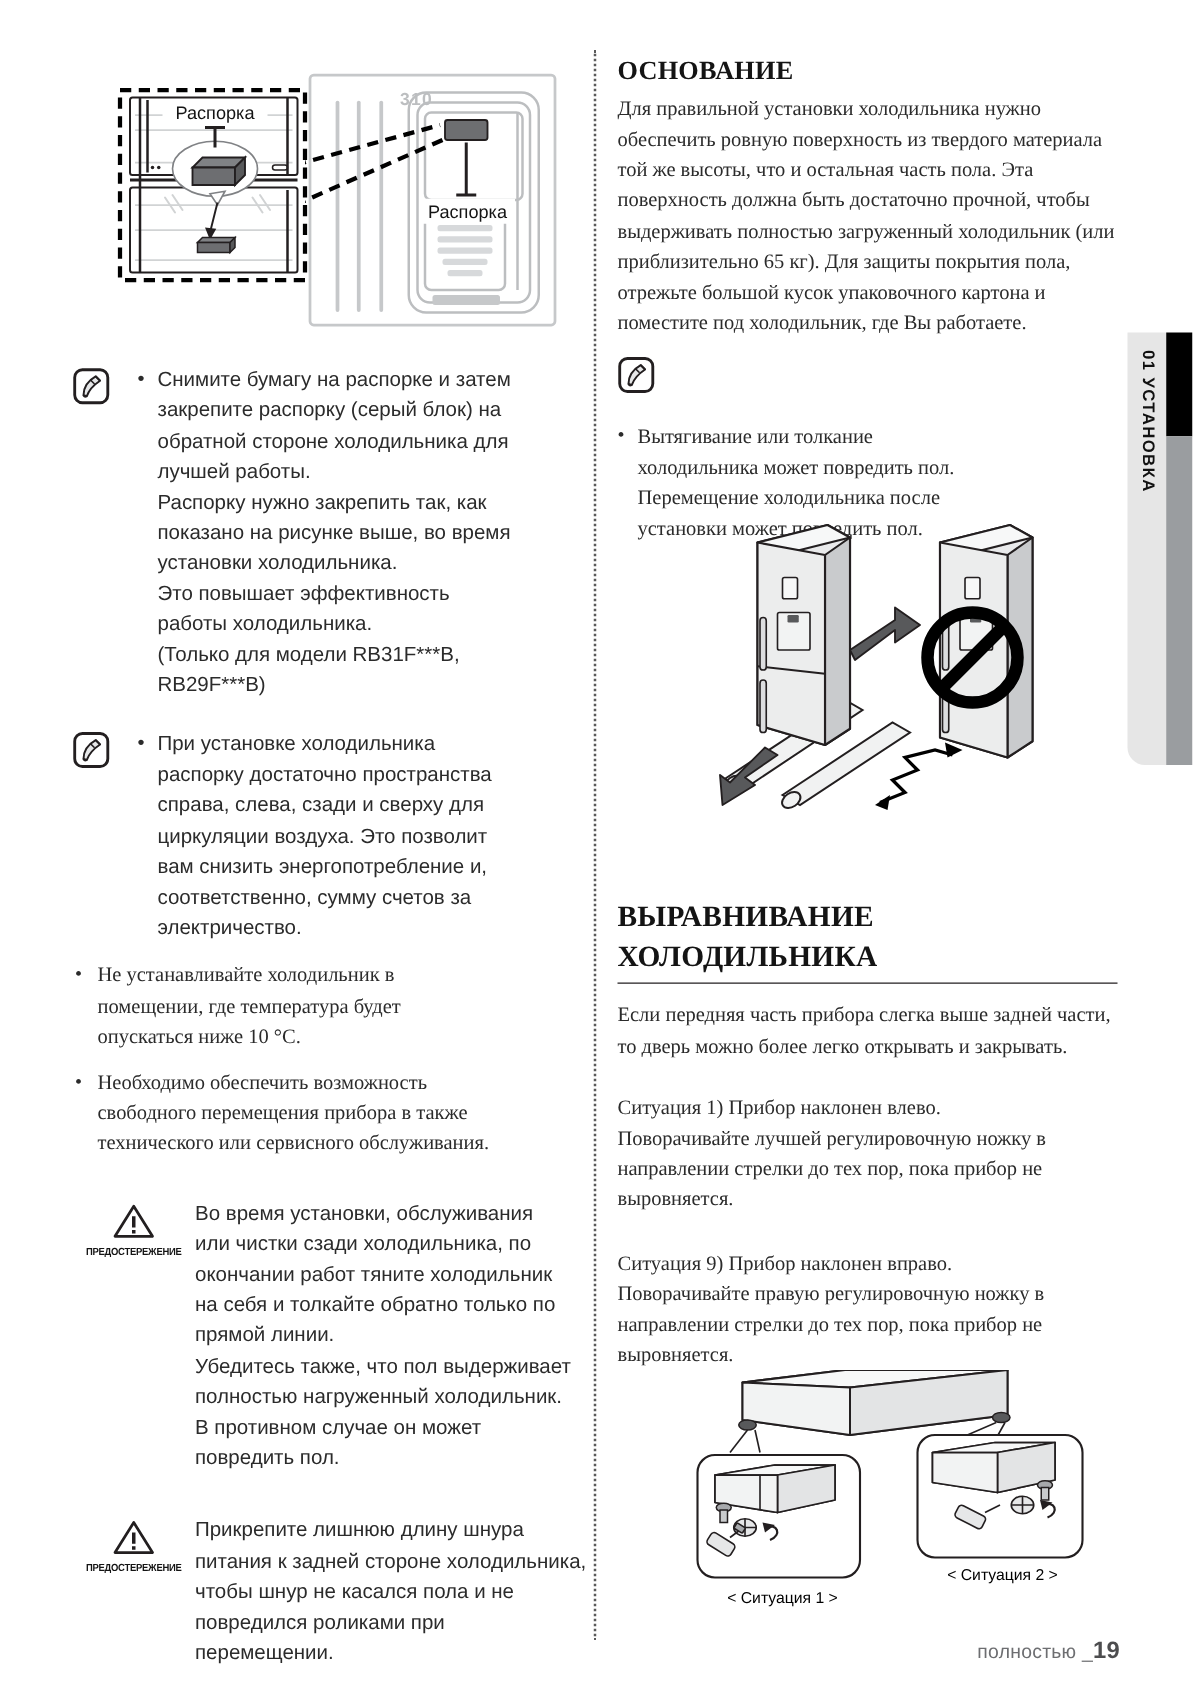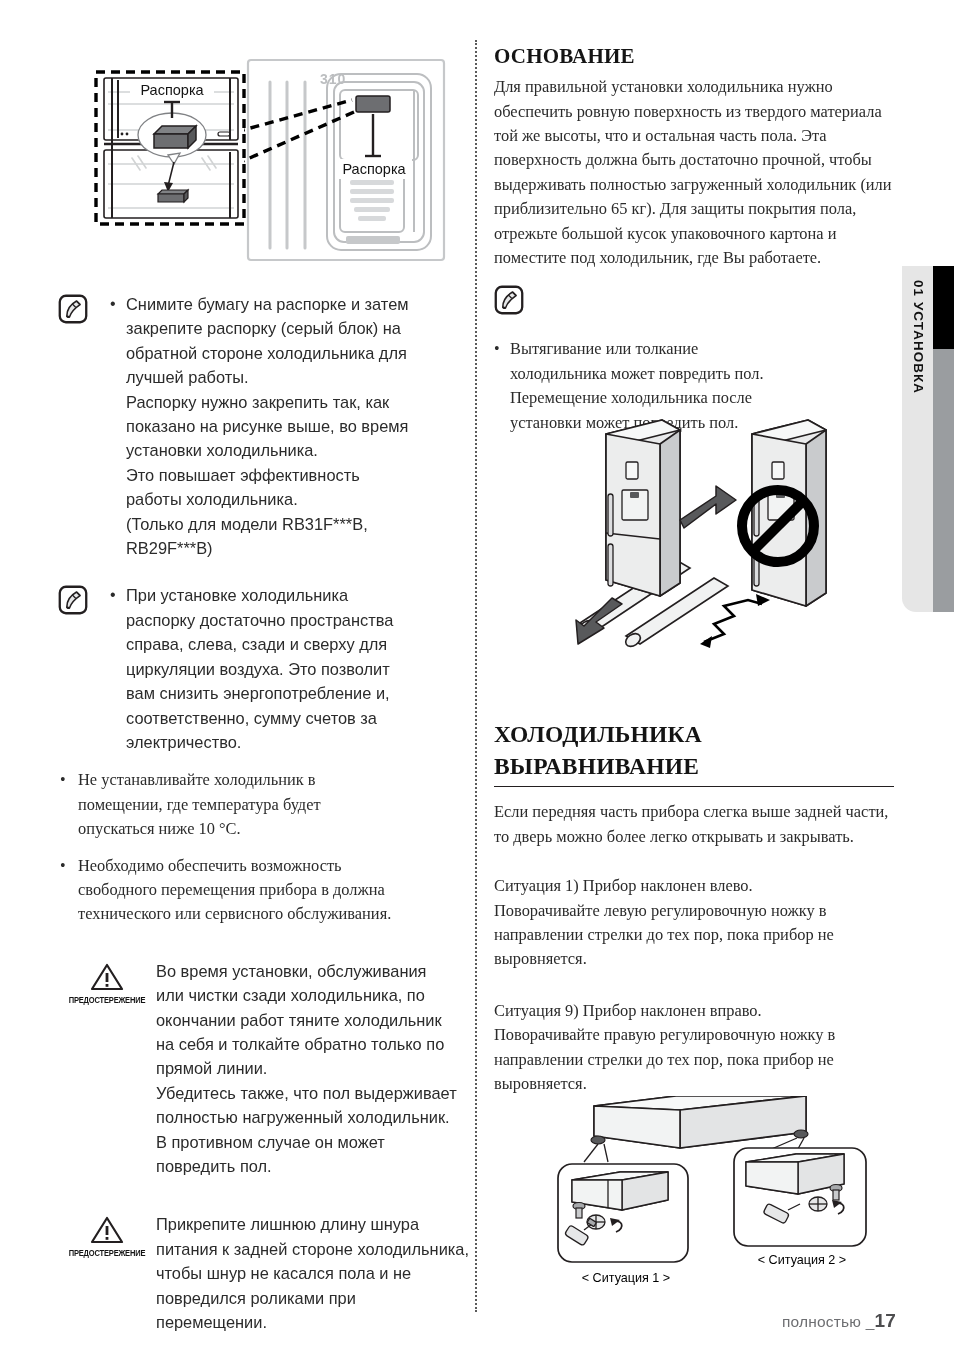--- a/index.html
+++ b/index.html
@@ -402,21 +402,21 @@
 
     <div class="plain-bullet">
       <span class="bullet-dot"></span>
       <span class="note-text">Не устанавливайте холодильник в
 помещении, где температура будет
 опускаться ниже 10 °C.</span>
     </div>
     <div class="plain-bullet">
       <span class="bullet-dot"></span>
       <span class="note-text">Необходимо обеспечить возможность
-свободного перемещения прибора в должна
+свободного перемещения прибора в также
 технического или сервисного обслуживания.</span>
     </div>
 
     <div class="gap-md"></div>
 
     <div class="caution-block">
       <div class="caution-icon-wrap">
         <svg class="caution-icon" viewBox="0 0 34 29" xmlns="http://www.w3.org/2000/svg">
           <polygon points="17,3 32,27 2,27" fill="#ffffff" stroke="#231f20" stroke-width="2.2" stroke-linejoin="round"></polygon>
           <rect x="15.6" y="11" width="2.8" height="9" fill="#231f20"></rect>
@@ -475,30 +475,30 @@
         <span class="bullet-dot"></span>
         <span class="note-text">Вытягивание или толкание
 холодильника может повредить пол.
 Перемещение холодильника после
 установки может повредить пол.</span>
       </div>
     </div>
 
     <div style="height:272px"></div>
 
+    <h2 class="section-title big">ВЫРАВНИВАНИЕ</h2>
     <h2 class="section-title big">ХОЛОДИЛЬНИКА</h2>
-    <h2 class="section-title big">ВЫРАВНИВАНИЕ</h2>
     <hr class="rule">
 
     <p class="body">Если передняя часть прибора слегка выше задней части, то дверь можно более легко открывать и закрывать.</p>
 
     <div style="height:12px"></div>
 
     <p class="body tight">Ситуация 1) Прибор наклонен влево.</p>
-    <p class="body">Поворачивайте левую регулировочную ножку в направлении стрелки до тех пор, пока прибор не выровняется.</p>
+    <p class="body">Поворачивайте лучшей регулировочную ножку в направлении стрелки до тех пор, пока прибор не выровняется.</p>
 
     <div style="height:14px"></div>
 
     <p class="body tight">Ситуация 9) Прибор наклонен вправо.</p>
     <p class="body">Поворачивайте правую регулировочную ножку в направлении стрелки до тех пор, пока прибор не выровняется.</p>
   </div>
 
   <div class="fig" id="fig-push">
     <svg viewBox="0 0 340 255" xmlns="http://www.w3.org/2000/svg">
 
@@ -640,16 +640,16 @@
     </svg>
   </div>
 
   <div class="side-tab">
     <div class="side-tab-label">01  УСТАНОВКА</div>
   </div>
   <div class="side-bar-black"></div>
   <div class="side-bar-gray"></div>
 
   <div class="footer">
-    <span>полностью _</span><span class="pageno">17</span>
+    <span>полностью _</span><span class="pageno">19</span>
   </div>
 
 </div>
 
 </body></html>

